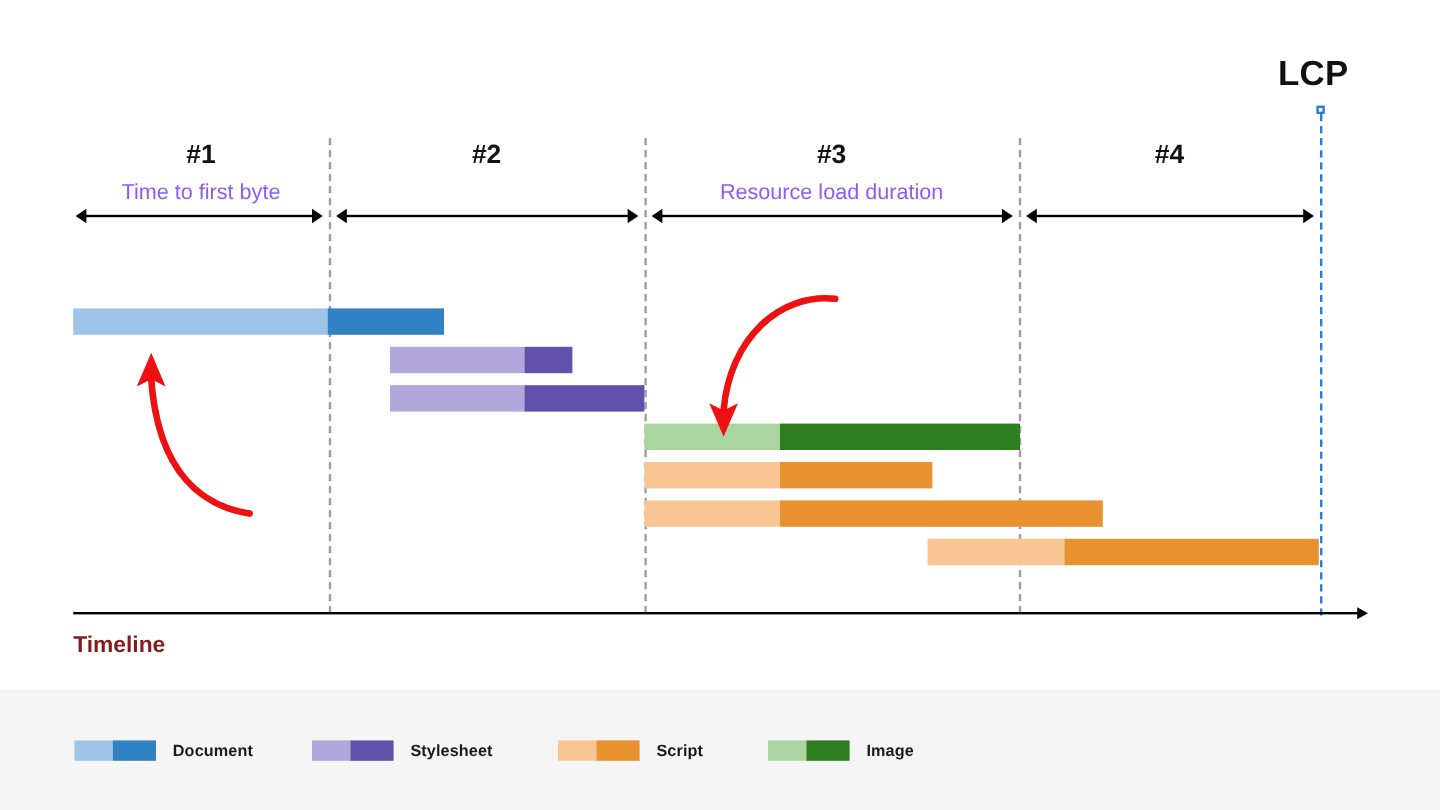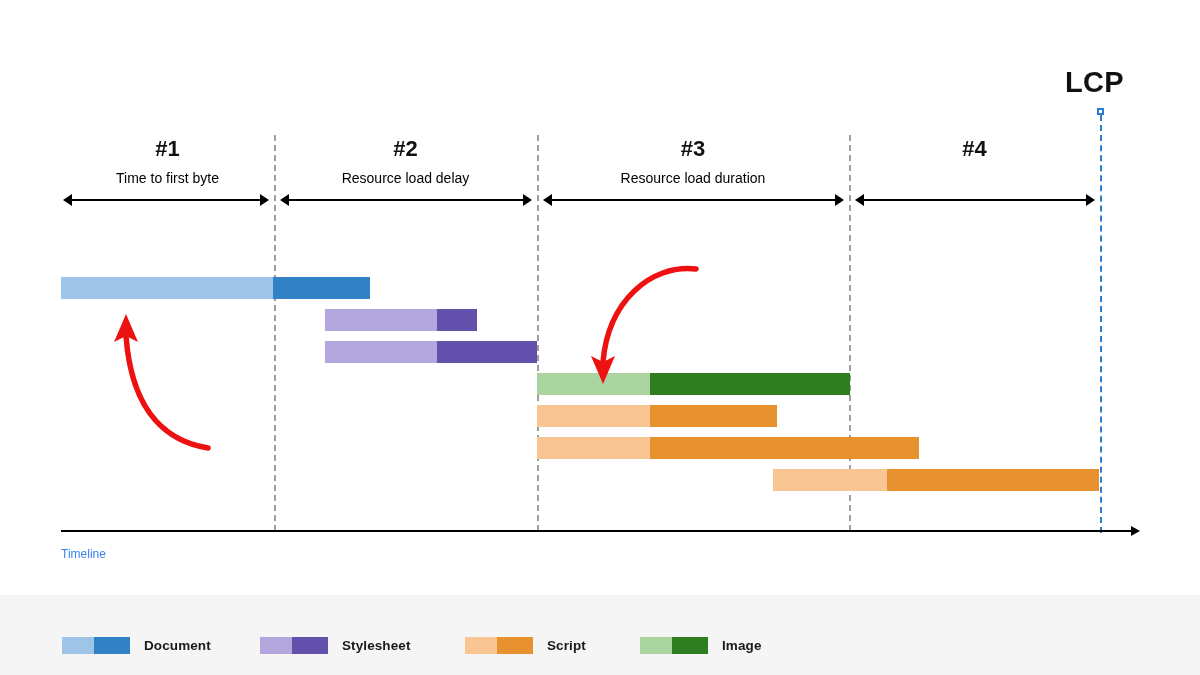--- a/index.html
+++ b/index.html
@@ -3,21 +3,21 @@
 <meta charset="utf-8">
 <style>
   html, body { margin:0; padding:0; }
   body {
     width:1200px; height:675px;
     background:#ffffff;
     font-family:"Liberation Sans", sans-serif;
     -webkit-font-smoothing:antialiased;
     overflow:hidden;
   }
-  #stage { position:relative; width:1200px; height:503px;margin-top:20px; }
+  #stage { position:relative; width:1200px; height:503px; }
 
   
   .footer-band {
     position:absolute; left:0; top:575px; width:1200px; height:100px;
     background:#f5f5f5;
   }
   .legend { position:absolute; left:0; top:0; width:1200px; height:100px; }
   .legend-item { position:absolute; top:40px; height:20px; display:flex; align-items:center; }
   .swatch { width:68px; height:17px; display:flex; }
   .swatch .lite { width:32px; height:100%; }
@@ -27,21 +27,21 @@
     letter-spacing:.1px; white-space:nowrap;
   }
 
   
   .phase { position:absolute; text-align:center; }
   .phase-num {
     font-size:22px; font-weight:bold; color:#111; line-height:1;
     margin:0; padding:0;
   }
   .phase-label {
-    font-size:14px; color:#000000; margin-top:11px; line-height:1.1;
+    font-size:18px; color:#8b5cf6; margin-top:11px; line-height:1.1;
     white-space:nowrap;
   }
 
   
   .dblarrow { position:absolute; height:12px; }
   .dblarrow .shaft {
     position:absolute; left:6px; right:6px; top:5px; height:2px; background:#000;
   }
   .dblarrow .head { position:absolute; top:0px; width:0; height:0;
      border-top:6px solid transparent; border-bottom:6px solid transparent; }
@@ -68,21 +68,21 @@
   .bar { position:absolute; height:22px; display:flex; }
   .bar .seg { height:100%; }
 
   
   .axis { position:absolute; height:10px; }
   .axis .shaft { position:absolute; left:0; right:7px; top:4px; height:2px; background:#000; }
   .axis .head { position:absolute; right:0; top:0; width:0; height:0;
      border-top:5px solid transparent; border-bottom:5px solid transparent;
      border-left:9px solid #000; }
   .axis-label {
-    position:absolute; font-size:12px; font-weight:normal; color:#3b82f6;
+    position:absolute; font-size:19px; font-weight:bold; color:#7f1d1d;
     white-space:nowrap;
   }
 
   
   .annot {
     position:absolute; color:#ee1111; font-style:italic; font-weight:bold;
     font-family:"DejaVu Serif", serif; font-size:23px; white-space:nowrap;
     letter-spacing:.4px;
   }
   .annot-svg { position:absolute; overflow:visible; }
@@ -99,21 +99,20 @@
   <div class="divider" style="left:274px; top:115px; height:396px;"></div>
   <div class="divider" style="left:537px; top:115px; height:396px;"></div>
   <div class="divider" style="left:849px; top:115px; height:396px;"></div>
 
   <div class="phase" style="left:61px; top:118px; width:213px;">
     <div class="phase-num">#1</div>
     <div class="phase-label">Time to first byte</div>
   </div>
   <div class="phase" style="left:274px; top:118px; width:263px;">
     <div class="phase-num">#2</div>
-    <div class="phase-label">Resource load delay</div>
   </div>
   <div class="phase" style="left:537px; top:118px; width:312px;">
     <div class="phase-num">#3</div>
     <div class="phase-label">Resource load duration</div>
   </div>
   <div class="phase" style="left:849px; top:118px; width:251px;">
     <div class="phase-num">#4</div>
   </div>
 
   <div class="dblarrow" style="left:63px; top:174px; width:206px;">

